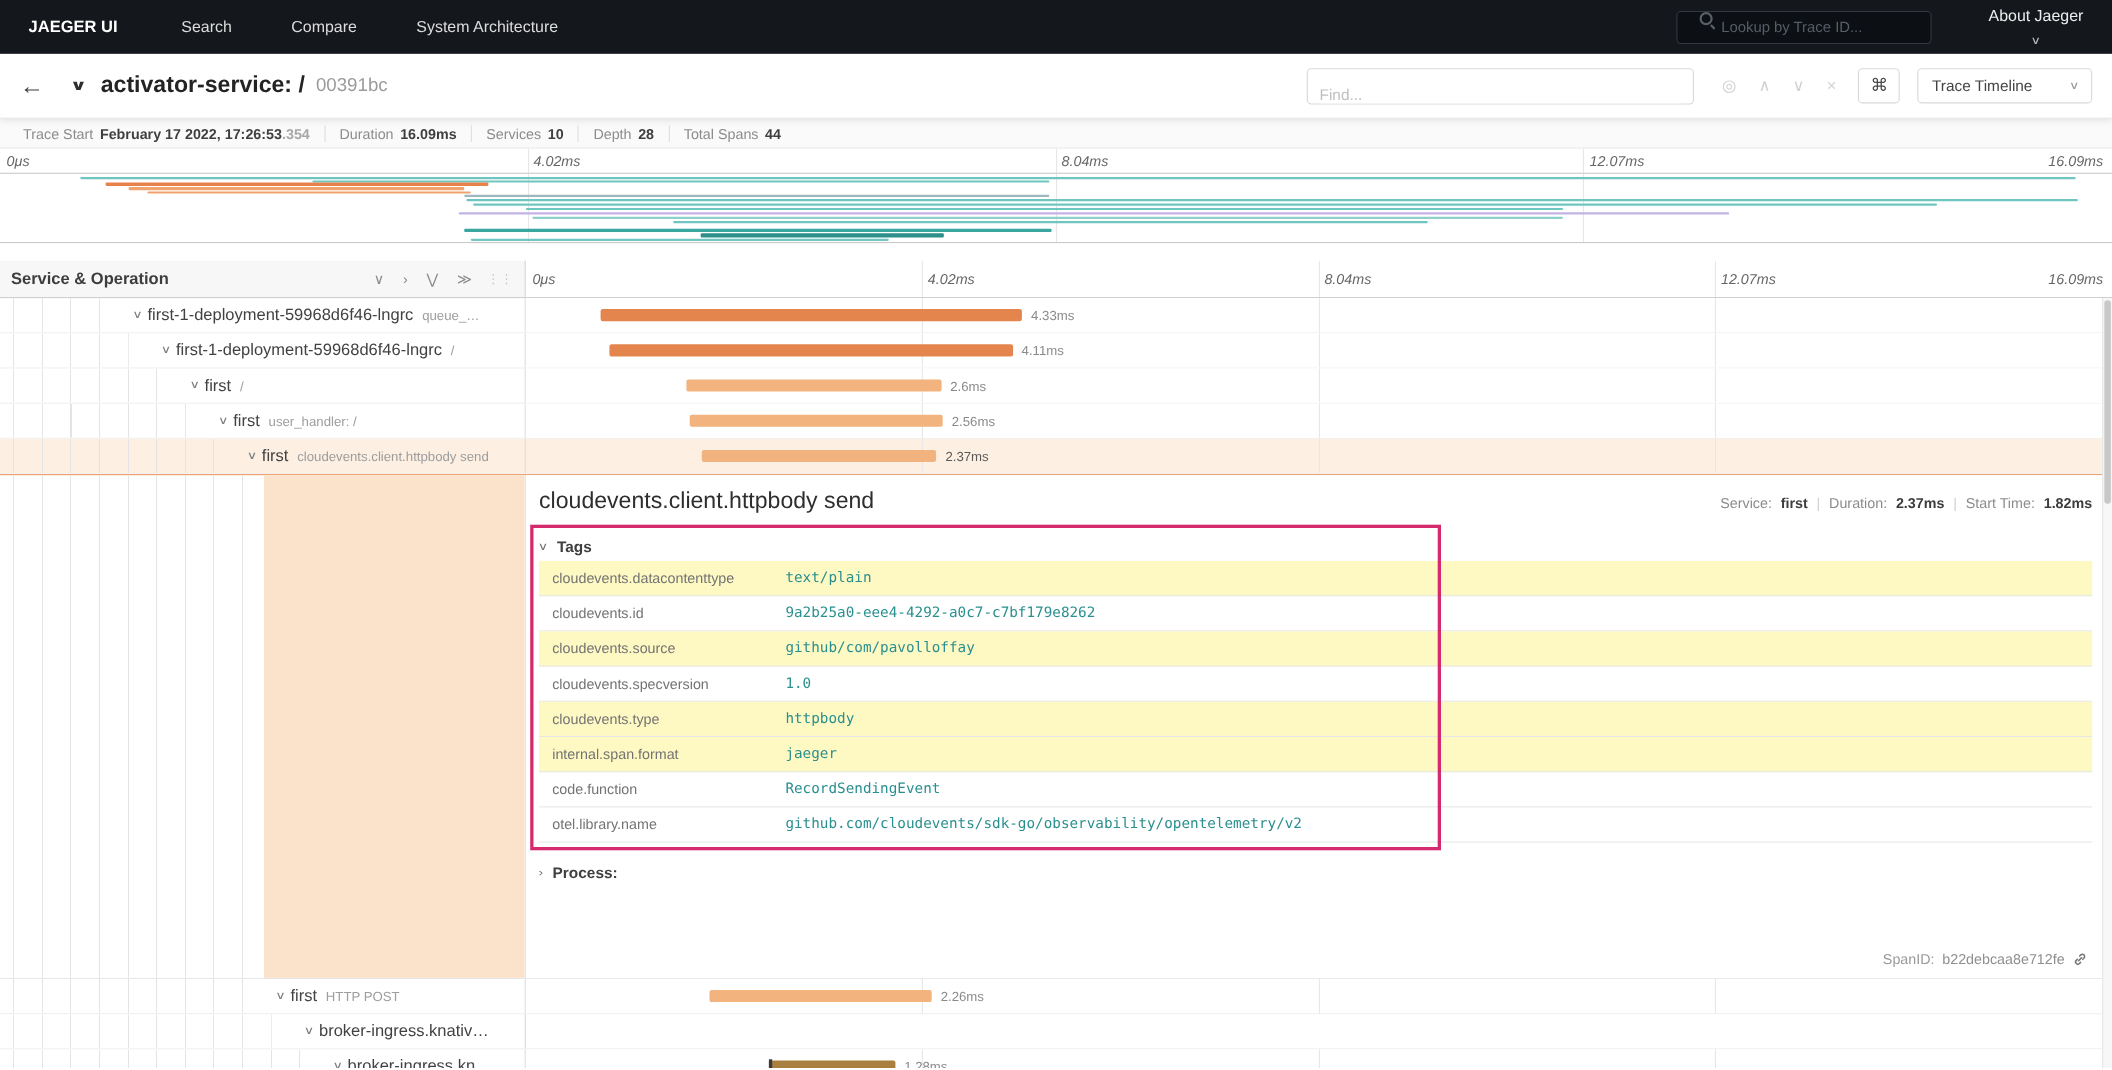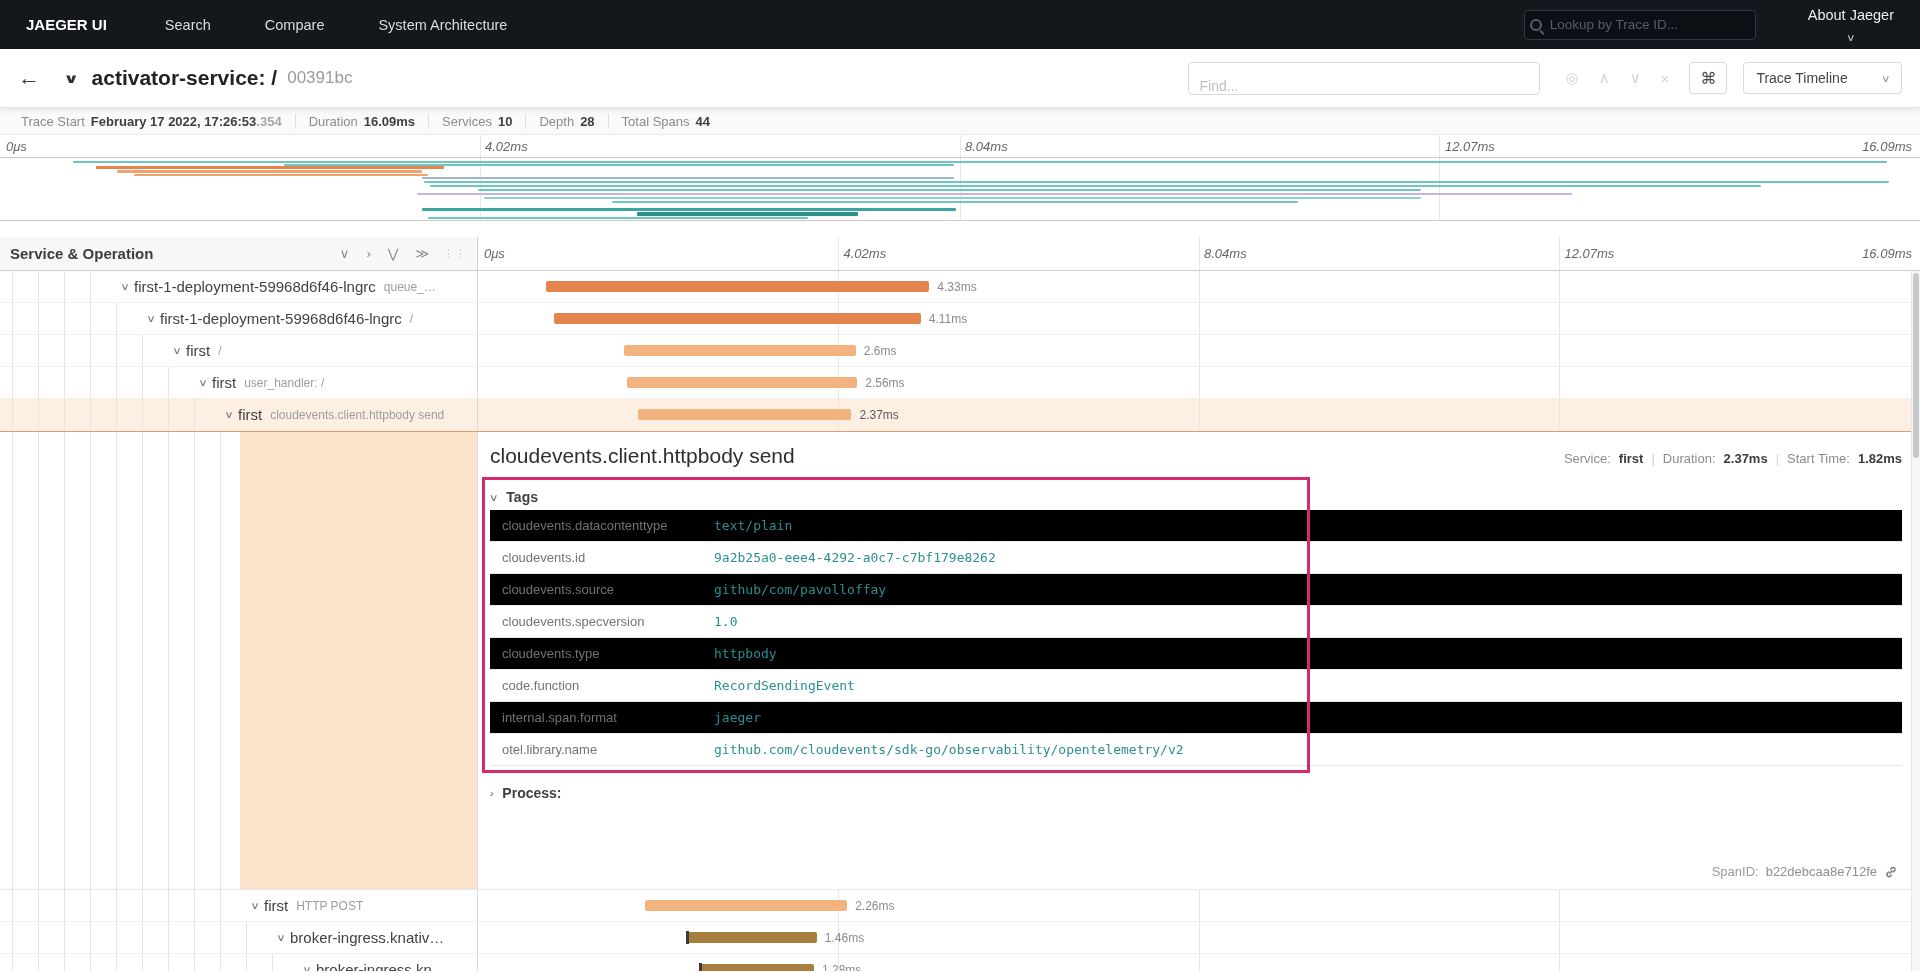--- a/index.html
+++ b/index.html
@@ -6,21 +6,21 @@
   html,body { width:1920px; height:973px; overflow:hidden; }
   body { font-family:"Liberation Sans","DejaVu Sans",sans-serif; background:#fff; color:#333; }
   .app { width:1920px; height:973px; position:relative; overflow:hidden; }
 
   
   .topnav { height:49px; background:#14171c; display:flex; align-items:center; padding:0 26px; }
   .brand { color:#fff; font-weight:700; font-size:15px; cursor:pointer; }
   .nav-items { display:flex; gap:54px; margin-left:58px; }
   .nav-item { color:#dcdcdc; font-size:14.5px; cursor:pointer; }
   .nav-right { margin-left:auto; display:flex; align-items:center; gap:52px; }
-  .nav-search { width:232px; height:30px; background:#0c0f13; border:1px solid #33383f; border-radius:4px; display:flex; align-items:center; padding:0 5px; gap:8px; }
+  .nav-search { width:232px; height:30px; background:#0c0f13; border:1px solid #33383f; border-radius:4px; display:flex; padding:0 20px; gap:8px; }
   .mag { width:12px; height:12px; border:2px solid #596068; border-radius:50%; position:relative; flex:none; }
   .mag::after { content:''; position:absolute; width:2px; height:5px; background:#596068; transform:rotate(-45deg); left:9px; top:9px; }
   .nav-search input { background:transparent; border:none; outline:none; color:#cfd4da; font-size:13.5px; width:100%; font-family:inherit; }
   .nav-search input::placeholder { color:#565d66; }
   .about { color:#ededed; font-size:14.5px; display:flex; align-items:center; gap:9px; cursor:pointer;flex-direction:column; }
   .caret-sm { font-size:10px; color:#b9b9b9; transform:scaleX(1.3); }
 
   
   .trace-header { height:59px; display:flex; align-items:center; padding:0 18px; background:#fff; border-bottom:1px solid #e4e4e4; box-shadow:0 2px 6px rgba(0,0,0,.09); position:relative; z-index:3; }
   .back { font-size:22px; color:#3c3c3c; margin-right:26px; cursor:pointer; }
@@ -86,21 +86,21 @@
   .detail-title { font-size:21px; color:#2e2e2e; font-weight:400; }
   .detail-meta { margin-left:auto; font-size:13px; color:#8c8c8c; display:flex; gap:8px; align-items:baseline; }
   .meta-value { color:#3c3c3c; font-weight:700; }
   .meta-sep { color:#d0d0d0; }
   .tags-wrap { position:relative; margin-bottom:14px; }
   .annotation { position:absolute; left:-8px; top:-7px; width:828px; height:calc(100% + 14px); border:3px solid #d62a6e; pointer-events:none; z-index:4; }
   .sec-head { display:flex; align-items:center; gap:9px; height:26px; cursor:pointer; }
   .sec-chev { color:#777; font-size:10px; transform:scaleX(1.3); }
   .sec-label { font-size:14px; color:#3f3f3f; font-weight:700; }
   .tag-row { display:flex; align-items:center; height:32px; border-bottom:1px solid #e7e7e7; padding-left:12px; }
-  .tag-row.alt { background:#000000;align-items:center; }
+  .tag-row.alt { background:#fef9c3;align-items:center; }
   .tag-key { width:212px; flex:none; font-size:13px; color:#737373; }
   .tag-value { font-family:"DejaVu Sans Mono",monospace; font-size:13px; color:#2a8f8f; }
   .process-head { margin-top:14px; }
   .detail-footer { position:absolute; right:22px; bottom:10px; font-size:13px; color:#9a9a9a; display:flex; align-items:center; gap:7px; }
   .spanid-value { color:#8f8f8f; }
   .link-icon { display:flex; align-items:center; cursor:pointer; }
 
   
   .vscroll { position:absolute; right:0; top:0; bottom:0; width:9px; background:#f7f7f7; border-left:1px solid #e6e6e6; z-index:6; }
   .vthumb { position:absolute; top:2px; left:1px; width:6px; height:185px; background:#c8c8c8; border-radius:3px; cursor:grab; }
@@ -328,27 +328,27 @@
                   <span class="tag-value">github/com/pavolloffay</span>
                 </div>
                 <div class="tag-row">
                   <span class="tag-key">cloudevents.specversion</span>
                   <span class="tag-value">1.0</span>
                 </div>
                 <div class="tag-row alt">
                   <span class="tag-key">cloudevents.type</span>
                   <span class="tag-value">httpbody</span>
                 </div>
+                <div class="tag-row alt">
+                  <span class="tag-key">internal.span.format</span>
+                  <span class="tag-value">jaeger</span>
+                </div>
                 <div class="tag-row">
                   <span class="tag-key">code.function</span>
                   <span class="tag-value">RecordSendingEvent</span>
-                </div>
-                <div class="tag-row alt">
-                  <span class="tag-key">internal.span.format</span>
-                  <span class="tag-value">jaeger</span>
                 </div>
                 <div class="tag-row">
                   <span class="tag-key">otel.library.name</span>
                   <span class="tag-value">github.com/cloudevents/sdk-go/observability/opentelemetry/v2</span>
                 </div>
               </div>
           </div>
 
           <div class="sec-head process-head">
             <span class="sec-chev">›</span>
@@ -381,26 +381,20 @@
               <div class="bar" style="left: 11.6%; width: 14%; background: rgb(242, 179, 127);"></div>
               <span class="dur" style="left: calc(25.6% + 8px);">2.26ms</span>
             </div>
           </div>
           <div class="span-row">
             <div class="row-left">
               <div class="guides" style="width: 260px;"></div>
               <span class="chev" style="margin-left: 272px;">∨</span>
               <span class="svc">broker-ingress.knativ…</span>
             </div>
-            <div class="row-right gridbg">
-              <div class="bar" style="left: 14.4%; width: 9.1%; background: rgb(168, 127, 62);">
-                <span class="notch"></span>
-              </div>
-              <span class="dur" style="left: calc(23.5% + 8px);">1.46ms</span>
-            </div>
           </div>
           <div class="span-row">
             <div class="row-left">
               <div class="guides" style="width: 286px;"></div>
               <span class="chev" style="margin-left: 298px;">∨</span>
               <span class="svc">broker-ingress.kn…</span>
             </div>
             <div class="row-right gridbg">
               <div class="bar" style="left: 15.3%; width: 8%; background: rgb(168, 127, 62);">
                 <span class="notch"></span>

